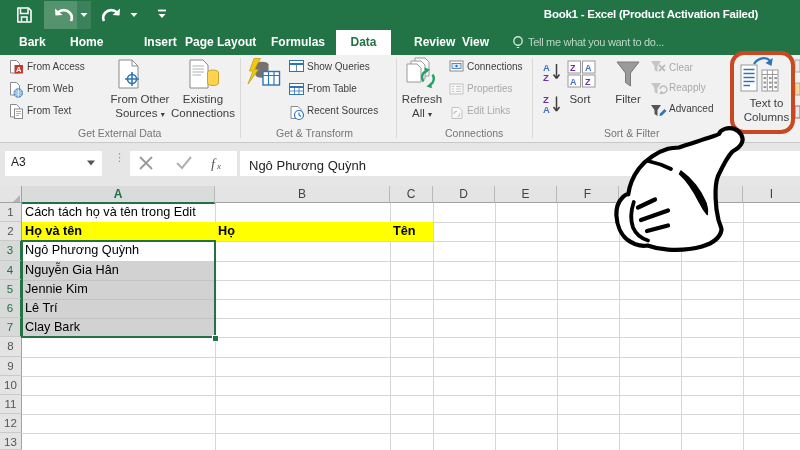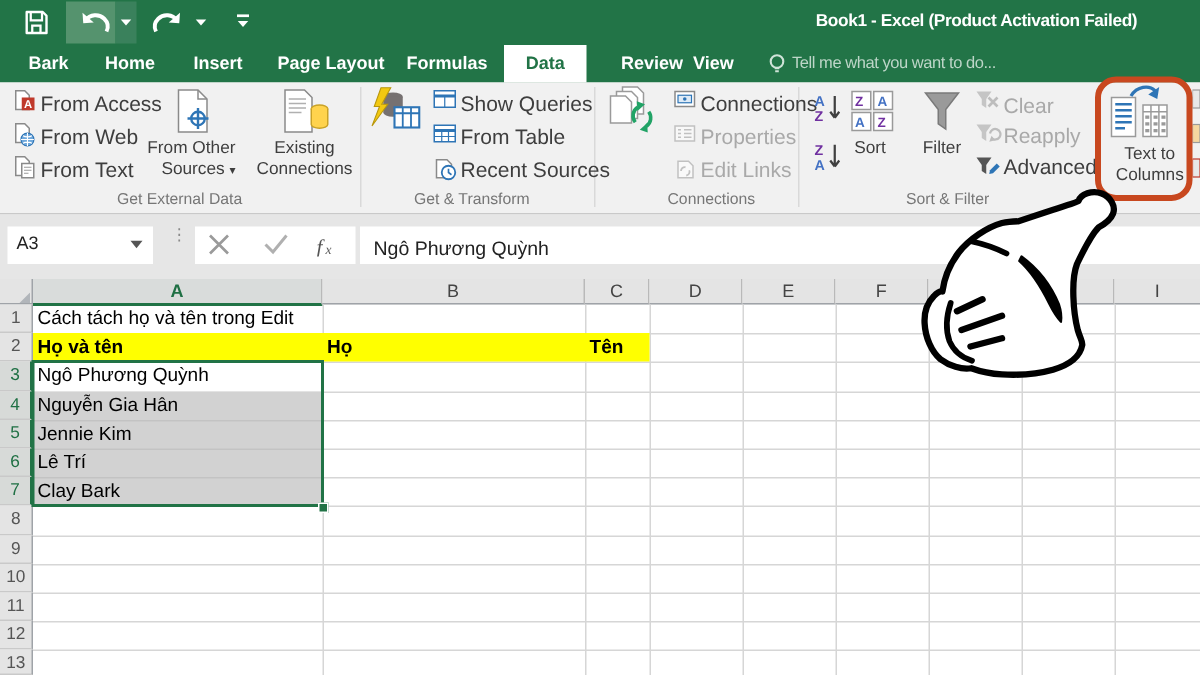--- a/index.html
+++ b/index.html
@@ -9,21 +9,21 @@
 
 #titlebar { left:0; top:0; width:800px; height:30px; background:#227447; }
 #tabrow { left:0; top:30px; width:800px; height:25px; background:#227447; }
 .tab { position:absolute; top:0; height:25px; line-height:25px; color:#fff; font-size:12px; font-weight:700; }
 #tab-data { background:#fff; color:#217346; text-align:center; }
 #title-text { text-align:center; top:8px; color:#fff; font-size:11.5px; font-weight:700; letter-spacing:-0.25px; left:451px; width:400px;}
 
 #ribbon { left:0; top:55px; width:800px; height:88px; background:#F1F1F1; border-bottom:1px solid #C9C9C9; }
 .gsep { position:absolute; top:3px; width:1px; height:80px; background:#D9D9D9; }
 .glabel { position:absolute; top:72px; font-size:10.5px; color:#767676; white-space:nowrap; }
-.rtxt { position:absolute; font-size:14px; color:#3E3E3E; white-space:nowrap; }
+.rtxt { position:absolute; font-size:10px; color:#3E3E3E; white-space:nowrap; }
 .rtxt.grey { color:#A9A9A9; }
 .bigtxt { position:absolute; font-size:11.5px; color:#3E3E3E; text-align:center; line-height:14px; white-space:nowrap; }
 
 #fbar { left:0; top:143px; width:800px; height:43px; background:#E6E6E6; }
 .wbox { position:absolute; top:8px; height:25px; background:#fff; }
 
 #grid { left:0; top:186px; width:800px; height:264px; background:#fff; }
 .colhdr { position:absolute; top:0; height:17px; background:#E4E4E4; border-bottom:1px solid #9FA3A8; border-right:1px solid #B9B9B9; font-size:12px; color:#444; text-align:center; line-height:16px; }
 .rowhdr { position:absolute; left:0; width:22px; background:#E4E4E4; border-bottom:1px solid #C9C9C9; border-right:1px solid #9FA3A8; font-size:11.5px; color:#555; text-align:center; }
 .rowhdr.sel { background:#D7DAD8; color:#1F7044; border-right:2px solid #217346; }
@@ -55,21 +55,21 @@
   <path d="M120,8.5 L119.5,15.5 L112.5,15 Z" fill="#fff"></path>
   <path d="M130.5,13 L137.5,13 L134,17 Z" fill="#fff"></path>
 
   <path d="M158,10.5 L166,10.5" stroke="#fff" stroke-width="1.8"></path>
   <path d="M158.5,14 L165.5,14 L162,18 Z" fill="#fff"></path>
 </svg>
 <div class="abs" id="title-text">Book1 - Excel (Product Activation Failed)</div>
 <div class="abs" id="tabrow"></div>
 <div class="tab" style="left:19px;top:30px;">Bark</div>
 <div class="tab" style="left:70px;top:30px;">Home</div>
-<div class="tab" style="left:129px;top:30px;text-align:right;">Insert</div>
+<div class="tab" style="left:144px;top:30px;text-align:right;">Insert</div>
 <div class="tab" style="left:185px;top:30px;">Page Layout</div>
 <div class="tab" style="left:271px;top:30px;">Formulas</div>
 <div class="tab" id="tab-data" style="left:336px;top:30px;width:55px;">Data</div>
 <div class="tab" style="left:398px;top:30px;margin-left:16px;">Review</div>
 <div class="tab" style="left:462px;top:30px;">View</div>
 <svg class="abs" style="left:510px;top:34px;" width="16" height="18" viewBox="0 0 16 18">
   <circle cx="8" cy="7" r="4.2" fill="none" stroke="#CFE3D8" stroke-width="1.4"></circle>
   <path d="M6.5,11.5 L9.5,11.5 M6.8,13.5 L9.2,13.5" stroke="#CFE3D8" stroke-width="1.2"></path>
 </svg>
 <div class="tab" style="left:528px;top:30px;color:#BDD6C8;font-weight:400;font-size:11px;letter-spacing:-0.3px;">Tell me what you want to do...</div>
@@ -99,21 +99,21 @@
     <rect x="5.5" y="50" width="8" height="9.5" fill="#fff" stroke="#8a8a8a"></rect>
     <path d="M7,52.5 L12,52.5 M7,54.5 L12,54.5 M7,56.5 L10,56.5" stroke="#9a9a9a" stroke-width="0.8"></path>
   </svg>
 
   <svg class="abs" style="left:113px;top:4px;" width="30" height="30" viewBox="0 0 30 30">
     <path d="M6,1 L19,1 L25,7 L25,29 L6,29 Z" fill="#fff" stroke="#8a8a8a"></path>
     <path d="M19,1 L19,7 L25,7" fill="none" stroke="#8a8a8a"></path>
     <circle cx="19" cy="20" r="4.5" fill="none" stroke="#2E75B6" stroke-width="1.6"></circle>
     <path d="M19,13 L19,27 M12,20 L26,20" stroke="#2E75B6" stroke-width="1.6"></path>
   </svg>
-  <div class="bigtxt" style="left:77px;top:37px;width:80px;text-align:right;">From Other<br>Sources <span style="font-size:8px;">▾</span></div>
+  <div class="bigtxt" style="left:100px;top:37px;width:80px;">From Other<br>Sources <span style="font-size:8px;">▾</span></div>
 
   <svg class="abs" style="left:188px;top:4px;" width="32" height="30" viewBox="0 0 32 30">
     <path d="M2,1 L15,1 L20,6 L20,29 L2,29 Z" fill="#fff" stroke="#8a8a8a"></path>
     <path d="M4.5,7 L16,7 M4.5,10 L16,10 M4.5,13 L16,13 M4.5,16 L13,16" stroke="#b0b0b0" stroke-width="1"></path>
     <ellipse cx="25" cy="13.5" rx="5.5" ry="2.5" fill="#FFD34D" stroke="#C9A227"></ellipse>
     <path d="M19.5,13.5 L19.5,24 A5.5,2.5 0 0 0 30.5,24 L30.5,13.5" fill="#FFD34D" stroke="#C9A227"></path>
   </svg>
   <div class="bigtxt" style="left:163px;top:37px;width:80px;">Existing<br>Connections</div>
 
   <svg class="abs" style="left:246px;top:3px;" width="36" height="32" viewBox="0 0 36 32">
@@ -143,20 +143,21 @@
     <path d="M10,1 L20,1 L24,5 L24,19 L10,19 Z" fill="#fff" stroke="#9a9a9a"></path>
     <path d="M6,4 L16,4 L20,8 L20,22 L6,22 Z" fill="#fff" stroke="#9a9a9a"></path>
     <path d="M2,7 L12,7 L16,11 L16,25 L2,25 Z" fill="#fff" stroke="#9a9a9a"></path>
     <g stroke="#21A366" stroke-width="2.4" fill="none">
       <path d="M18.5,24.5 A7,7 0 0 1 20,14.5"></path>
       <path d="M27.5,17.5 A7,7 0 0 1 26,27.2"></path>
     </g>
     <path d="M19.5,10.5 L25,12.5 L20,17 Z" fill="#21A366"></path>
     <path d="M26.8,31.3 L21.5,29.5 L26.5,25 Z" fill="#21A366"></path>
   </svg>
+  <div class="bigtxt" style="left:384px;top:37px;width:76px;">Refresh<br>All <span style="font-size:8px;">▾</span></div>
 
   <svg class="abs" style="left:448px;top:4px;" width="17" height="62" viewBox="0 0 17 62">
     <rect x="2" y="2" width="13" height="10" fill="#fff" stroke="#8a8a8a"></rect>
     <rect x="4" y="4.5" width="9" height="5" fill="#DEEBF7" stroke="#2E75B6" stroke-width="0.8"></rect>
     <circle cx="8.5" cy="7" r="1.2" fill="#2E75B6"></circle>
     <g opacity="0.55">
       <rect x="2" y="25" width="13" height="10" fill="#fff" stroke="#9a9a9a"></rect>
       <path d="M4,27.5 L6,27.5 M8,27.5 L13,27.5 M4,30 L6,30 M8,30 L13,30 M4,32.5 L6,32.5 M8,32.5 L13,32.5" stroke="#9a9a9a" stroke-width="0.9"></path>
     </g>
     <g opacity="0.55">

